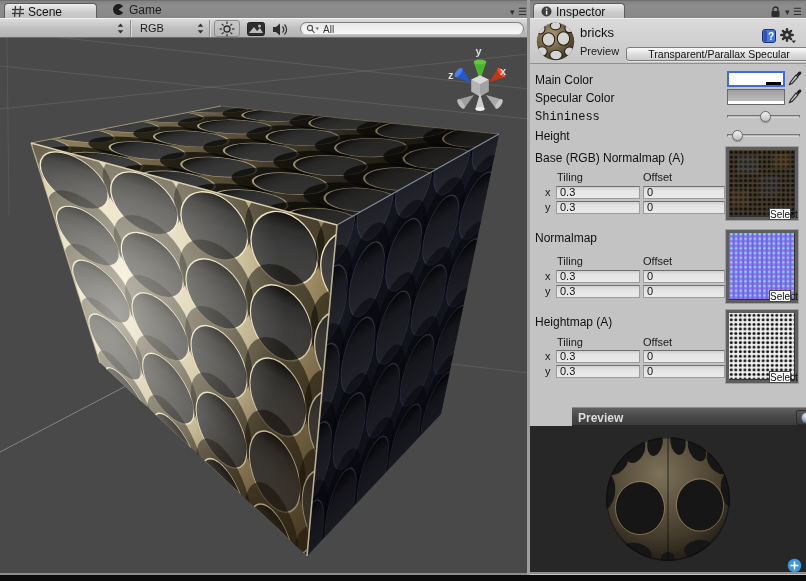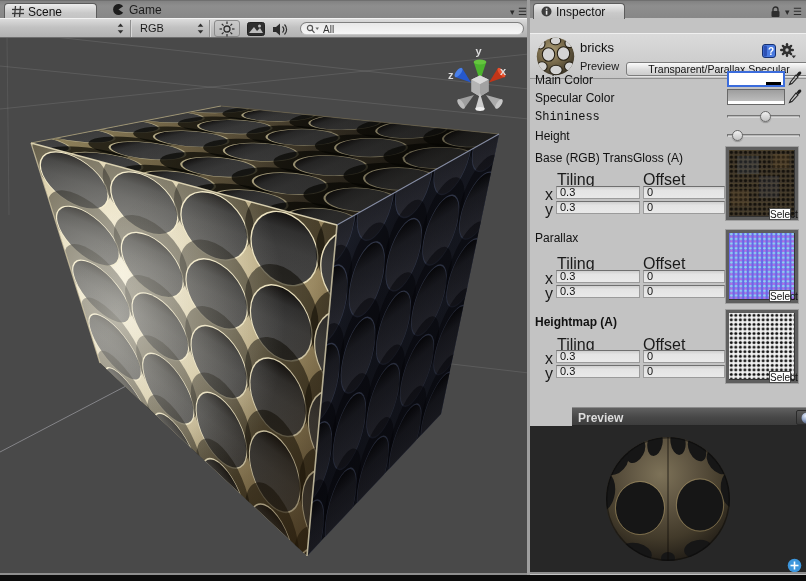--- a/index.html
+++ b/index.html
@@ -21,24 +21,24 @@
  background:linear-gradient(#e8e8e8,#f6f6f6);border:1px solid #7f7f7f;border-bottom-color:#c8c8c8;
  font-size:10px;color:#333;}
 
 #scene{position:absolute;left:0;top:38px;width:529px;height:535px;background:#494949;
  border-left:2px solid #989898;}
 #scene svg{position:absolute;left:-2px;top:0;}
 #scenebottom{position:absolute;left:0;top:573px;width:529px;height:2px;background:#8e8e8e;}
 
 #divider{position:absolute;left:527px;top:0px;width:3px;height:575px;background:#9e9e9e;}
 #insp{position:absolute;left:530px;top:0;width:276px;height:575px;background:#c3c3c3;}
-#insphead{position:absolute;left:0;top:33px;width:276px;height:46px;
+#insphead{position:absolute;left:0;top:18px;width:276px;height:46px;
  background:linear-gradient(#dadada,#c6c6c6);border-top:1px solid #efefef;border-bottom:1px solid #909090;}
 .lbl{position:absolute;font-size:12px;color:#111;}
-.small{font-size:16px;color:#1a1a1a;}
+.small{font-size:11px;color:#1a1a1a;}
 #shaderdd{position:absolute;left:96px;top:28px;width:194px;height:14px;border-radius:3px;
  background:linear-gradient(#fbfbfb,#dcdcdc 55%,#cdcdcd);border:1px solid #7d7d7d;
  font-size:10.5px;color:#111;text-align:center;line-height:13px;box-shadow:0 1px 0 rgba(255,255,255,0.5);}
 .swatch{position:absolute;left:197px;width:58px;height:16px;}
 .field{position:absolute;height:13px;background:linear-gradient(#cfcfcf,#e4e4e4 30%,#e9e9e9);
  border:1px solid #9b9b9b;border-top-color:#6f6f6f;font-size:11px;color:#111;line-height:11px;padding-left:3px;}
 .thumbwrap{position:absolute;left:196px;width:72px;height:73px;border:3px solid #5e5e5e;outline:1px solid #9f9f9f;background:#333;}
 .selectbtn{position:absolute;width:22px;height:12px;background:#fdfdfd;border:1px solid #4a4a4a;
  font-size:10px;color:#111;text-align:center;line-height:11px;}
 .slider-track{position:absolute;width:73px;height:3px;background:#b8b8b8;border:1px solid #757575;border-bottom-color:#d8d8d8;}
@@ -805,21 +805,21 @@
     <path d="M12.5,1.5 a2,2 0 0 1 0,3 L10.5,6.5 L8.5,4.5 L10.5,2 a2,2 0 0 1 2,-0.5 Z" fill="#222"></path>
     <path d="M8,5 L10,7 L4,13.5 L1.5,14.5 L2.5,12 Z" fill="none" stroke="#222" stroke-width="1.1"></path>
   </svg>
   <div class="lbl" style="left:5px;top:110px;font-family:Liberation Mono, monospace;">Shininess</div>
   <div class="slider-track" style="left:197px;top:115px;"></div>
   <div class="slider-thumb" style="left:230px;top:111px;"></div>
   <div class="lbl" style="left:5px;top:129px;">Height</div>
   <div class="slider-track" style="left:197px;top:134px;"></div>
   <div class="slider-thumb" style="left:202px;top:130px;"></div>
 
-  <div class="lbl" style="left:5px;top:151px;">Base (RGB) TransGloss (A)</div>
+  <div class="lbl" style="left:5px;top:151px;">Base (RGB) Normalmap (A)</div>
   <div class="small abs" style="left:27px;top:171px;">Tiling</div>
   <div class="small abs" style="left:113px;top:171px;">Offset</div>
   <div class="small abs" style="left:15px;top:186px;">x</div>
   <div class="field" style="left:26px;top:186px;width:84px;">0.3</div>
   <div class="field" style="left:113px;top:186px;width:82px;">0</div>
   <div class="small abs" style="left:15px;top:201px;">y</div>
   <div class="field" style="left:26px;top:201px;width:84px;">0.3</div>
   <div class="field" style="left:113px;top:201px;width:82px;">0</div>
   <div class="thumbwrap" style="top:147px;"><svg width="65" height="66">
 <defs>
@@ -830,42 +830,42 @@
 </pattern>
           </defs>
 <rect width="65" height="66" fill="url(#bp)"></rect>
 <rect x="8" y="6" width="22" height="18" fill="rgba(90,110,140,0.18)"></rect>
 <rect x="30" y="26" width="20" height="22" fill="rgba(80,95,125,0.16)"></rect>
 <rect x="2" y="40" width="18" height="16" fill="rgba(120,90,50,0.2)"></rect>
 <rect x="44" y="4" width="16" height="14" fill="rgba(130,100,55,0.22)"></rect>
 </svg></div>
   <div class="selectbtn" style="left:239px;top:208px;">Select</div>
 
-  <div class="lbl" style="left:5px;top:231px;">Parallax</div>
+  <div class="lbl" style="left:5px;top:231px;">Normalmap</div>
   <div class="small abs" style="left:27px;top:255px;">Tiling</div>
   <div class="small abs" style="left:113px;top:255px;">Offset</div>
   <div class="small abs" style="left:15px;top:270px;">x</div>
   <div class="field" style="left:26px;top:270px;width:84px;">0.3</div>
   <div class="field" style="left:113px;top:270px;width:82px;">0</div>
   <div class="small abs" style="left:15px;top:285px;">y</div>
   <div class="field" style="left:26px;top:285px;width:84px;">0.3</div>
   <div class="field" style="left:113px;top:285px;width:82px;">0</div>
   <div class="thumbwrap" style="top:230px;"><svg width="65" height="66">
 <defs>
             <pattern id="np" width="4.72" height="4.72" patternUnits="userSpaceOnUse">
 <rect width="4.72" height="4.72" fill="#6868e8"></rect>
 <circle cx="2.36" cy="1.2" r="1.35" fill="#90d8f0" opacity="0.95"></circle>
 <circle cx="2.36" cy="3.6" r="1.3" fill="#c070e0" opacity="0.8"></circle>
 </pattern>
           </defs>
 <rect width="65" height="66" fill="url(#np)"></rect>
 </svg></div>
   <div class="selectbtn" style="left:239px;top:290px;">Select</div>
 
-  <div class="lbl" style="left:5px;top:315px;font-weight:bold;">Heightmap (A)</div>
+  <div class="lbl" style="left:5px;top:315px;">Heightmap (A)</div>
   <div class="small abs" style="left:27px;top:336px;">Tiling</div>
   <div class="small abs" style="left:113px;top:336px;">Offset</div>
   <div class="small abs" style="left:15px;top:350px;">x</div>
   <div class="field" style="left:26px;top:350px;width:84px;">0.3</div>
   <div class="field" style="left:113px;top:350px;width:82px;">0</div>
   <div class="small abs" style="left:15px;top:365px;">y</div>
   <div class="field" style="left:26px;top:365px;width:84px;">0.3</div>
   <div class="field" style="left:113px;top:365px;width:82px;">0</div>
   <div class="thumbwrap" style="top:310px;"><svg width="65" height="66">
 <defs>

